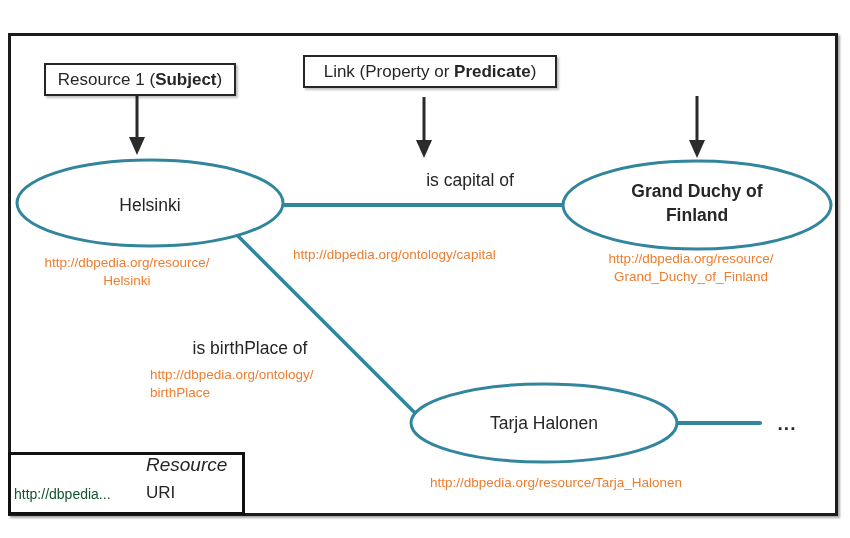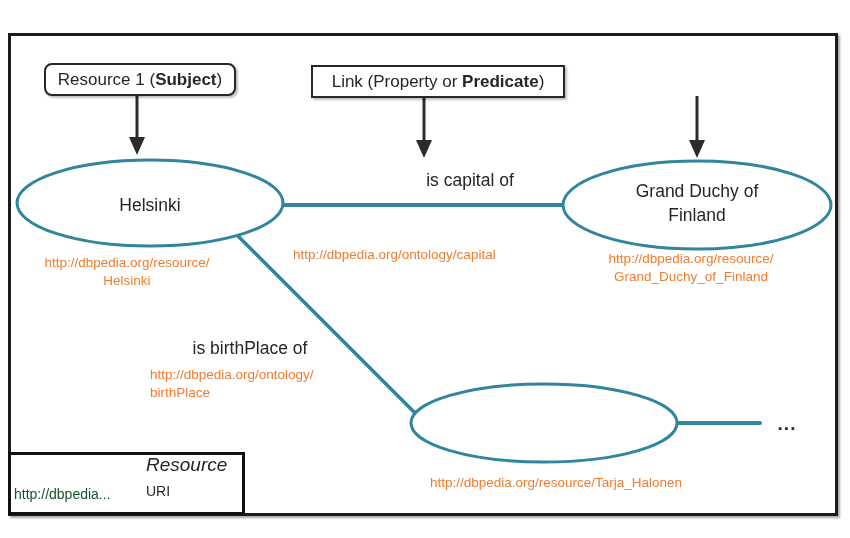--- a/index.html
+++ b/index.html
@@ -30,32 +30,32 @@
     position: absolute;
     border: 2.5px solid #262626;
     background: #ffffff;
     box-shadow: 2px 2px 2px rgba(0,0,0,0.25);
     display: flex;
     align-items: center;
     justify-content: center;
     font-size: 17px;
     white-space: nowrap;
   }
-  #box-subject   { left: 44px;  top: 63px; width: 188px; height: 29px; border-radius: 8px; }
-  #box-predicate { left: 303px; top: 65px; width: 250px; height: 29px; margin-left: 8px; }
+  #box-subject   { left: 44px;  top: 63px; width: 188px; height: 29px; }
+  #box-predicate { left: 303px; top: 55px; width: 250px; height: 29px; }
   #box-object    { left: 603px; top: 65px; width: 182px; height: 28px; }
   .bold { font-weight: bold; }
   .node-label {
     position: absolute;
     font-size: 17.5px;
     text-align: center;
     line-height: 1.35;
   }
   #label-helsinki   { left: 75px;  top: 194px; width: 150px; }
-  #label-grandduchy { left: 612px; top: 180px; width: 170px; }
+  #label-grandduchy { left: 612px; top: 180px; width: 170px; font-weight: bold; }
   #label-tarja      { left: 464px; top: 412px; width: 160px; }
   .edge-label {
     position: absolute;
     font-size: 17.5px;
     text-align: center;
   }
   #label-capital    { left: 390px; top: 170px; width: 160px; }
   #label-birthplace { left: 180px; top: 338px; width: 140px; }
   #label-ellipsis   { left: 767px; top: 413px; width: 40px; font-size: 19px; font-weight: bold; letter-spacing: 1px; }
   .uri {
@@ -79,21 +79,21 @@
   }
   #legend-resource-label {
     position: absolute;
     left: 146px; top: 454px;
     font-size: 19px;
     font-style: italic;
   }
   #legend-uri-label {
     position: absolute;
     left: 146px; top: 483px;
-    font-size: 14px;
+    font-size: 17px;
   }
   #legend-uri-example {
     position: absolute;
     left: 14px; top: 486px;
     font-size: 14px;
     color: #14532d;
   }
 </style>
 </head>
 <body>
@@ -130,20 +130,21 @@
 
   <div class="title-box" id="box-subject">
     <span><span>Resource 1 (</span><span class="bold">Subject</span><span>)</span></span>
   </div>
   <div class="title-box" id="box-predicate">
     <span><span>Link (Property or </span><span class="bold">Predicate</span><span>)</span></span>
   </div>
 
   <div class="node-label" id="label-helsinki">Helsinki</div>
   <div class="node-label" id="label-grandduchy">Grand Duchy of Finland</div>
+  <div class="node-label" id="label-tarja">Tarja Halonen</div>
 
   <div class="edge-label" id="label-capital">is capital of</div>
   <div class="edge-label" id="label-birthplace">is birthPlace of</div>
   <div class="edge-label" id="label-ellipsis">...</div>
 
   <div class="uri" id="uri-helsinki">http://dbpedia.org/resource/
 Helsinki</div>
   <div class="uri" id="uri-capital">http://dbpedia.org/ontology/capital</div>
   <div class="uri" id="uri-grandduchy">http://dbpedia.org/resource/
 Grand_Duchy_of_Finland</div>

